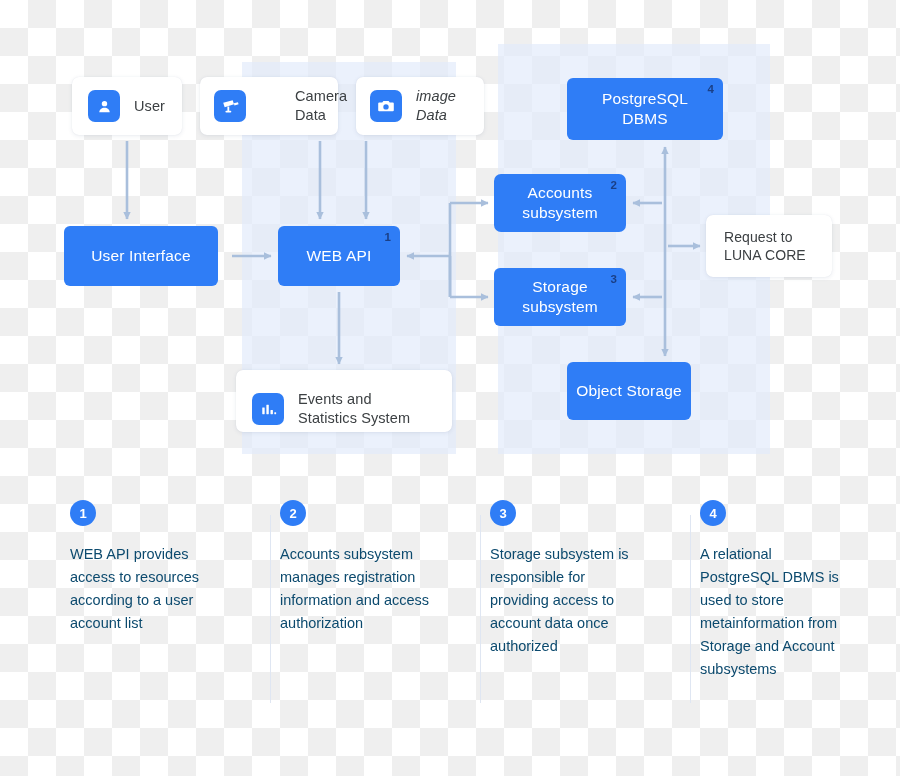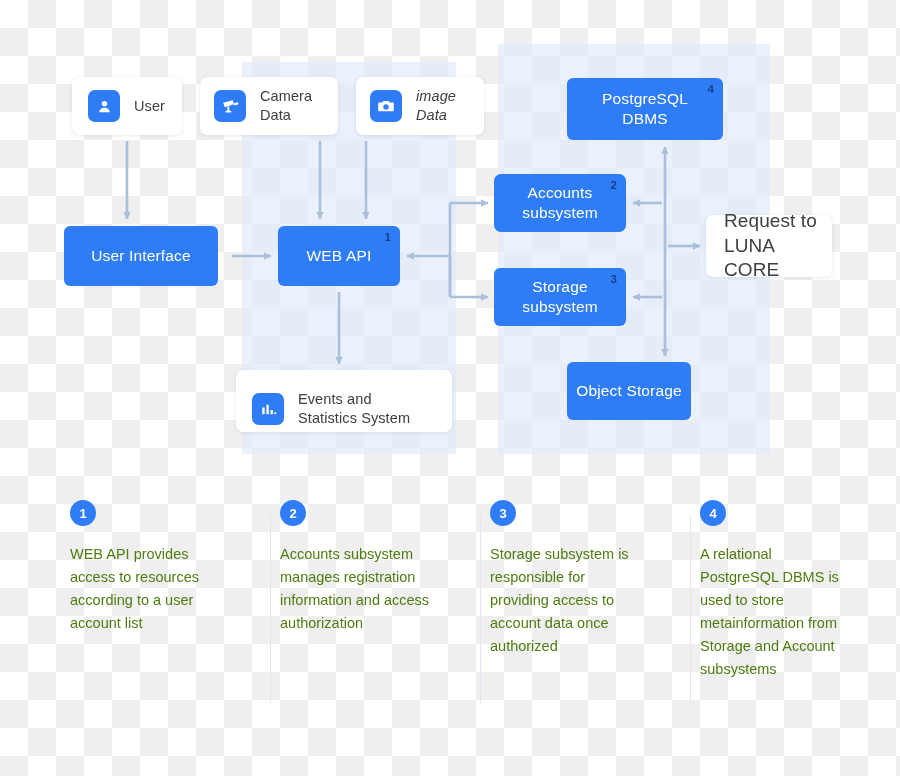--- a/index.html
+++ b/index.html
@@ -71,26 +71,26 @@
   .card .ico svg { display: block; }
   .card .lbl {
     font-size: 14.5px;
     color: #3c4043;
     line-height: 1.28;
     white-space: pre-line;
     letter-spacing: 0.1px;
   }
 
   #card-user        { left: 72px;  top: 77px;  width: 110px; height: 58px; padding: 0 0 0 16px; }
-  #card-camera      { left: 200px; top: 77px;  width: 138px; height: 58px; padding: 0 0 0 14px; }
+  #card-camera      { left: 200px; top: 77px;  width: 138px; height: 58px; padding: 0 0 0 14px; gap: 35px; }
   #card-image       { left: 356px; top: 77px;  width: 128px; height: 58px; padding: 0 0 0 14px; font-style: italic; }
   #card-luna        { left: 706px; top: 215px; width: 126px; height: 62px; padding: 0 0 0 18px; }
   #card-events      { left: 236px; top: 370px; width: 216px; height: 62px; padding: 16px 0 0 16px; }
 
-  #card-luna .lbl   { font-size: 19px; line-height: 1.3; }
+  #card-luna .lbl   { font-size: 14px; line-height: 1.3; }
   #card-events .lbl { font-size: 14.5px; }
 
   
   .bbox {
     position: absolute;
     background: #2f7df6;
     border-radius: 6px;
     color: #ffffff;
     display: flex;
     align-items: center;
@@ -162,21 +162,21 @@
     color: #ffffff;
     font-size: 13px;
     font-weight: 700;
     display: flex;
     align-items: center;
     justify-content: center;
     margin-bottom: 17px;
   }
   .legend-text {
     font-size: 14.5px;
-    color: #4d7c0f;
+    color: #0c4a6e;
     line-height: 1.58;
     width: 150px;
   }
 
   #legend { padding-left: 60px; box-sizing: border-box; }
 </style>
 </head>
 <body>
 
 <div id="checker"></div>

